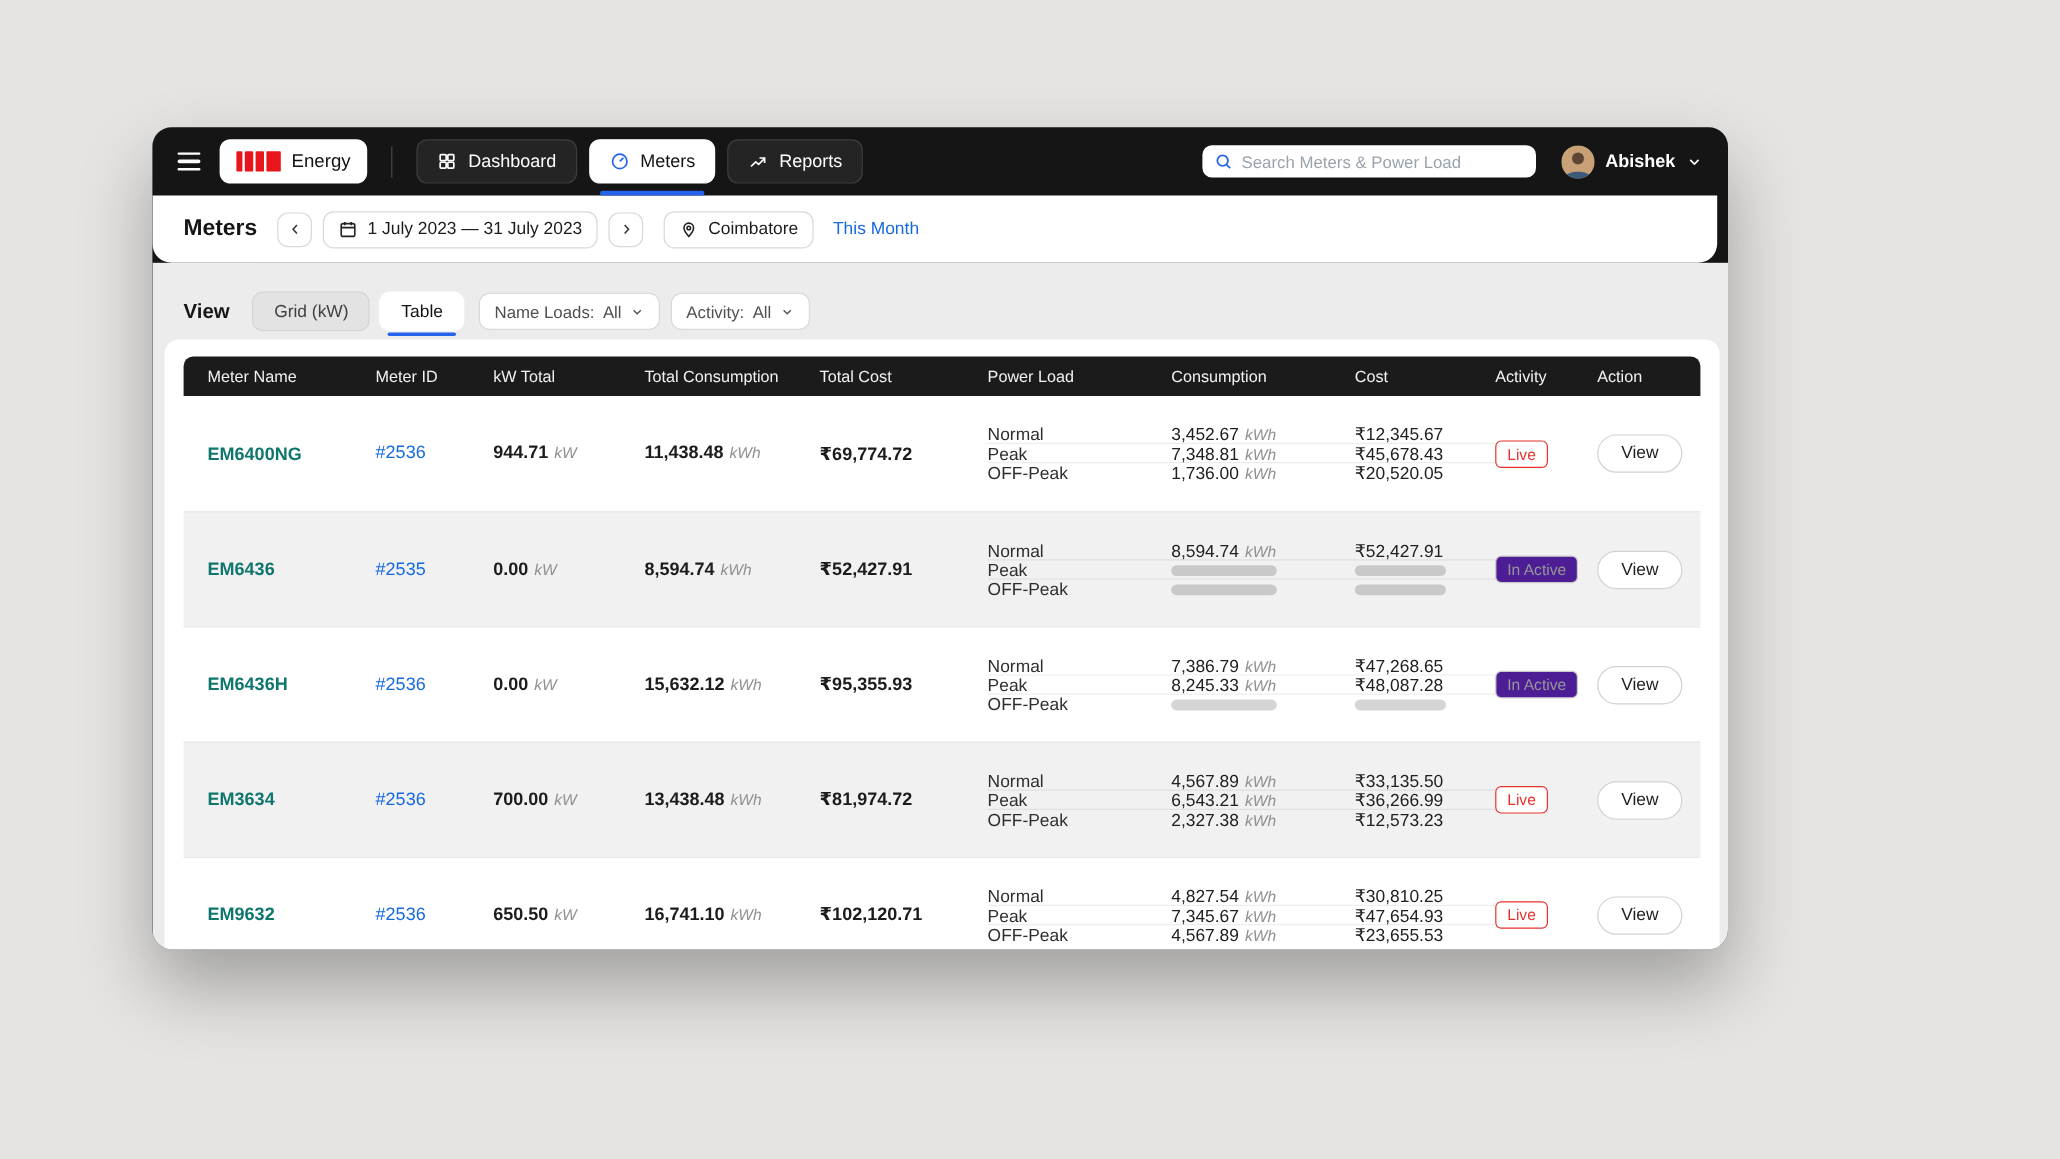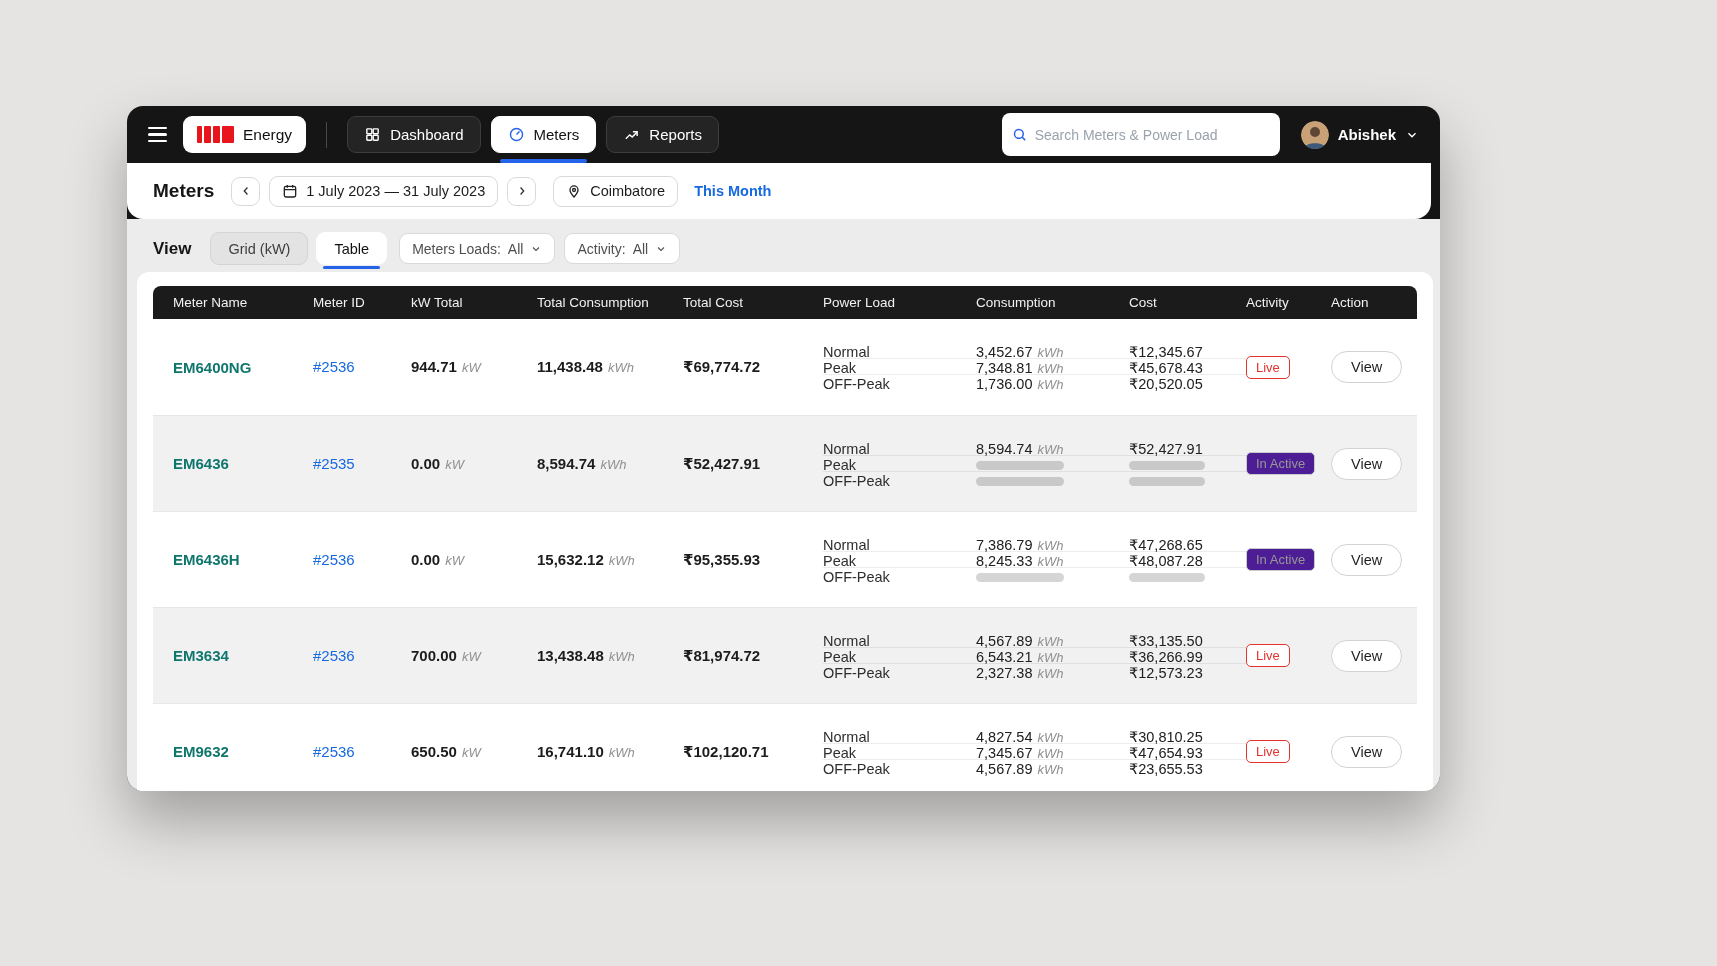--- a/index.html
+++ b/index.html
@@ -17,38 +17,38 @@
   .logo-marks i:nth-child(1){width:5px}
   .logo-marks i:nth-child(2){width:7px}
   .logo-marks i:nth-child(3){width:7px}
   .logo-marks i:nth-child(4){width:12px}
   .brand-name{font-size:15.5px;color:#111;font-weight:500}
   .nav-divider{width:1px;height:26px;background:#4a4a4a;margin:0 20px}
   .nav-tab{height:37px;border-radius:9px;display:flex;align-items:center;gap:9px;padding:0 16px;font-size:15px;border:1px solid #3d3d3d;background:#242424;color:#fff;margin-right:10px;cursor:pointer;position:relative;font-family:inherit}
   .nav-tab.active{background:#fff;border-color:#fff;color:#131313;font-weight:500}
   .nav-tab.active::after{content:"";position:absolute;left:8px;right:8px;bottom:-11px;height:4px;border-radius:3px;background:#2563eb}
   .nav-right{margin-left:auto;display:flex;align-items:center}
-  .search-box{width:278px;height:43px;background:#fff;border-radius:8px;display:flex;align-items:center;gap:8px;padding:0 10px}
+  .search-box{width:278px;height:27px;background:#fff;border-radius:8px;display:flex;align-items:center;gap:8px;padding:0 10px}
   .search-box input{border:none;outline:none;flex:1;font-size:14px;color:#333;font-family:inherit;background:transparent}
   .search-box input::placeholder{color:#9aa2ab}
   .user-menu{display:flex;align-items:center;gap:9px;margin-left:21px;cursor:pointer}
   .avatar{width:28px;height:28px;border-radius:50%;overflow:hidden;flex:none}
   .user-name{color:#fff;font-size:15px;font-weight:700}
 
   
   .subheader{background:#fff;height:56px;display:flex;align-items:center;padding:0 26px;margin-right:9px;border-radius:0 0 16px 16px}
   .page-title{font-size:19px;font-weight:700;color:#161616;margin-right:17px}
   .icon-btn{width:29px;height:29px;border:1px solid #d9d9d9;background:#fff;border-radius:9px;display:grid;place-items:center;cursor:pointer}
   .chip-btn{height:31px;border:1px solid #d9d9d9;background:#fff;border-radius:9px;display:flex;align-items:center;gap:8px;padding:0 12px;font-size:14.5px;color:#1c1c1c;cursor:pointer;font-family:inherit}
   .date-chip{margin:0 9px}
   .loc-chip{margin-left:17px}
-  .this-month{margin-left:16px;color:#1769e0;font-size:14.5px;font-weight:700;background:none;border:none;cursor:pointer;font-family:inherit}
+  .this-month{margin-left:16px;color:#1769e0;font-size:14.5px;font-weight:400;background:none;border:none;cursor:pointer;font-family:inherit}
 
   
-  .content{background:#ececec;min-height:572px;padding-top:12px}
+  .content{background:#ececec;min-height:572px;padding-top:23px}
   .view-row{display:flex;align-items:center;padding:0 26px;height:35px}
   .view-label{font-size:17px;font-weight:700;color:#161616;margin-right:19px}
   .seg-tab{height:33px;display:flex;align-items:center;padding:0 17px;border-radius:9px;font-size:14.5px;cursor:pointer;font-family:inherit}
   .seg-tab.inactive{background:#e3e3e3;border:1px solid #d4d4d4;color:#3f3f3f}
   .seg-tab.active{background:#fff;border:1px solid #fff;color:#121212;margin-left:8px;position:relative}
   .seg-tab.active::after{content:"";position:absolute;left:6px;right:6px;bottom:-5px;height:3px;border-radius:2px;background:#2563eb}
   .filter-dd{height:31px;background:#fff;border:1px solid #d9d9d9;border-radius:9px;display:flex;align-items:center;gap:7px;padding:0 12px;font-size:14px;color:#4f4f4f;cursor:pointer;font-family:inherit}
   .filter-dd.first{margin-left:12px}
   .filter-dd + .filter-dd{margin-left:9px}
 
@@ -185,21 +185,21 @@
   </div>
 
   <div class="content">
 
     <div class="view-row">
       <span class="view-label">View</span>
       <button class="seg-tab inactive">Grid (kW)</button>
       <button class="seg-tab active">Table</button>
 
       <button class="filter-dd first">
-        <span>Meters Loads:</span>
+        <span>Name Loads:</span>
         <span>All</span>
         <svg width="12" height="12" viewBox="0 0 24 24" fill="none" stroke="#555555" stroke-width="2.4">
             <path d="M6 9l6 6 6-6"></path>
           </svg>
       </button>
 
       <button class="filter-dd">
         <span>Activity:</span>
         <span>All</span>
         <svg width="12" height="12" viewBox="0 0 24 24" fill="none" stroke="#555555" stroke-width="2.4">

